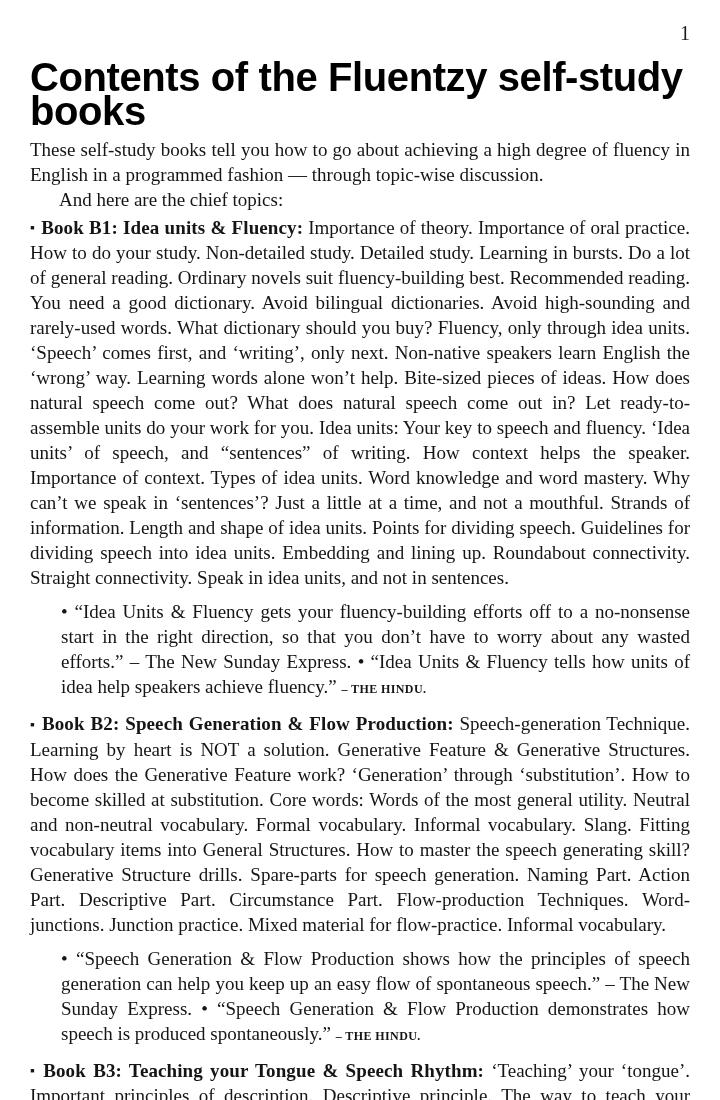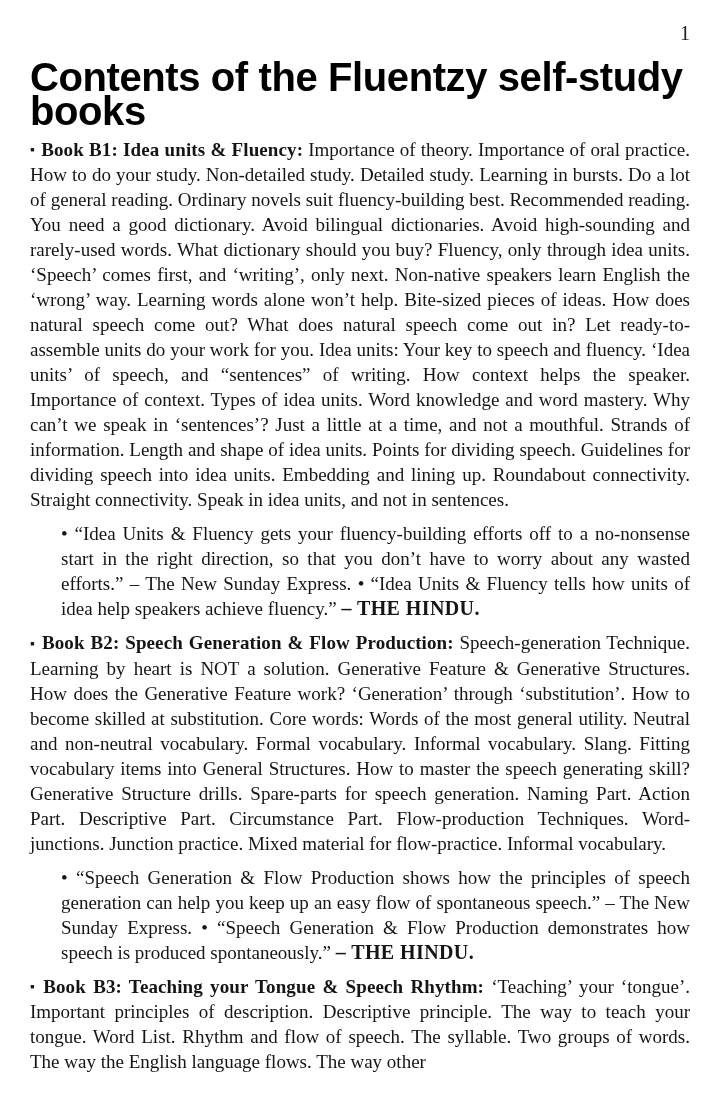--- a/index.html
+++ b/index.html
@@ -46,34 +46,36 @@
     vertical-align: 0.12em;
     margin-right: 6px;
   }
   b.bt { font-weight: 700; letter-spacing: 0.1px; }
   p.quote {
     margin: 9px 0 9px 31px;
   }
   b.src { font-weight: 400; }
   .hindu {
     font-weight: 700;
-    font-size: 20px;
+    font-size: 12px;
     letter-spacing: 0.4px;
   }
 </style>
 </head>
 <body>
 
 <div class="page">
 
   <div class="pageno">1</div>
 
   <h1 class="title">Contents of the Fluentzy self-study books</h1>
 
+  <p class="intro">These self-study books tell you how to go about achieving a high degree of fluency in English in a programmed fashion — through topic-wise discussion.</p>
 
+  <p class="topics">And here are the chief topics:</p>
 
   <p class="book"><span class="sq">▪</span><b class="bt">Book B1: Idea units &amp; Fluency:</b><span> Importance of theory. Importance of oral practice. How to do your study. Non-detailed study. Detailed study. Learning in bursts. Do a lot of general reading. Ordinary novels suit fluency-building best. Recommended reading. You need a good dictionary. Avoid bilingual dictionaries. Avoid high-sounding and rarely-used words. What dictionary should you buy? Fluency, only through idea units. ‘Speech’ comes first, and ‘writing’, only next. Non-native speakers learn English the ‘wrong’ way. Learning words alone won’t help. Bite-sized pieces of ideas. How does natural speech come out? What does natural speech come out in? Let ready-to-assemble units do your work for you. Idea units: Your key to speech and fluency. ‘Idea units’ of speech, and “sentences” of writing. How context helps the speaker. Importance of context. Types of idea units. Word knowledge and word mastery. Why can’t we speak in ‘sentences’? Just a little at a time, and not a mouthful. Strands of information. Length and shape of idea units. Points for dividing speech. Guidelines for dividing speech into idea units. Embedding and lining up. Roundabout connectivity. Straight connectivity. Speak in idea units, and not in sentences.</span></p>
 
   <p class="quote"><span>• “Idea Units &amp; Fluency gets your fluency-building efforts off to a no-nonsense start in the right direction, so that you don’t have to worry about any wasted efforts.” </span><b class="src">– The New Sunday Express.</b><span> • “Idea Units &amp; Fluency tells how units of idea help speakers achieve fluency.” </span><span class="hindu">– THE HINDU.</span></p>
 
   <p class="book"><span class="sq">▪</span><b class="bt">Book B2: Speech Generation &amp; Flow Production:</b><span> Speech-generation Technique. Learning by heart is NOT a solution. Generative Feature &amp; Generative Structures. How does the Generative Feature work? ‘Generation’ through ‘substitution’. How to become skilled at substitution. Core words: Words of the most general utility. Neutral and non-neutral vocabulary. Formal vocabulary. Informal vocabulary. Slang. Fitting vocabulary items into General Structures. How to master the speech generating skill? Generative Structure drills. Spare-parts for speech generation. Naming Part. Action Part. Descriptive Part. Circumstance Part. Flow-production Techniques. Word-junctions. Junction practice. Mixed material for flow-practice. Informal vocabulary.</span></p>
 
   <p class="quote"><span>• “Speech Generation &amp; Flow Production shows how the principles of speech generation can help you keep up an easy flow of spontaneous speech.” </span><b class="src">– The New Sunday Express.</b><span> • “Speech Generation &amp; Flow Production demonstrates how speech is produced spontaneously.” </span><span class="hindu">– THE HINDU.</span></p>
 
   <p class="book"><span class="sq">▪</span><b class="bt">Book B3: Teaching your Tongue &amp; Speech Rhythm:</b><span> ‘Teaching’ your ‘tongue’. Important principles of description. Descriptive principle. The way to teach your tongue. Word List. Rhythm and flow of speech. The syllable. Two groups of words. The way the English language flows. The way other</span></p>

